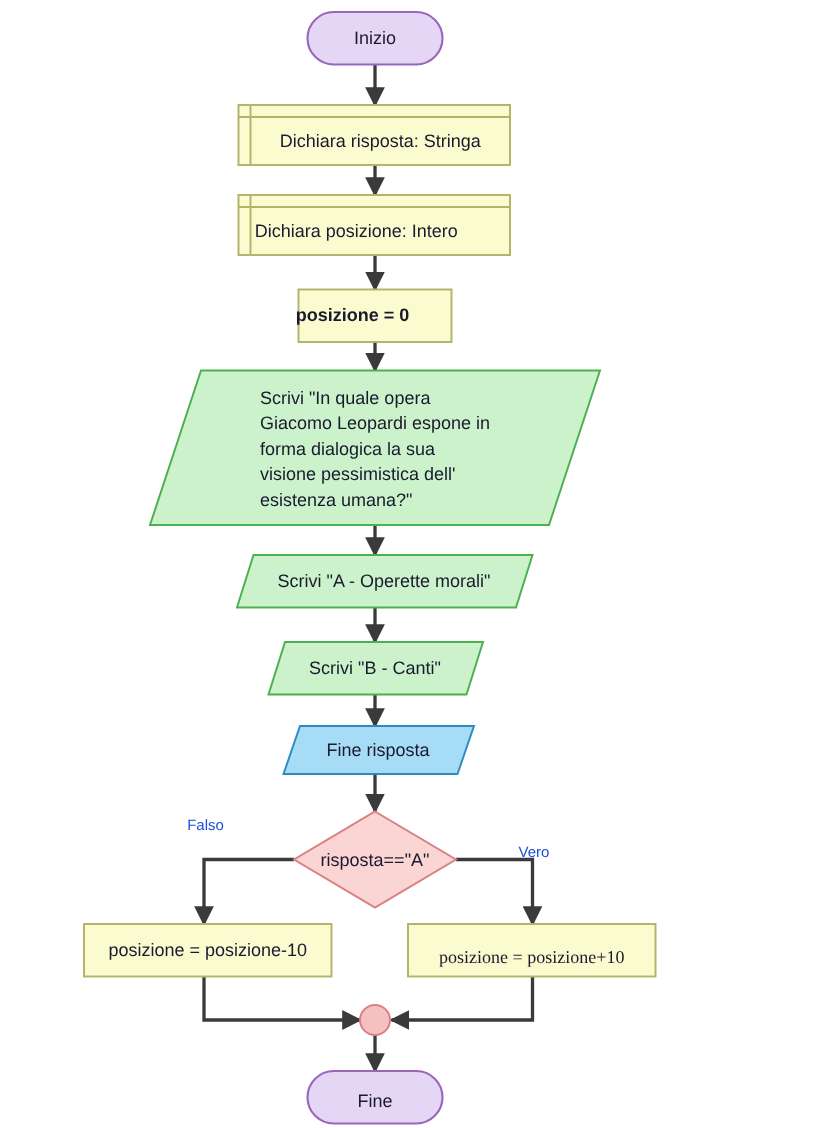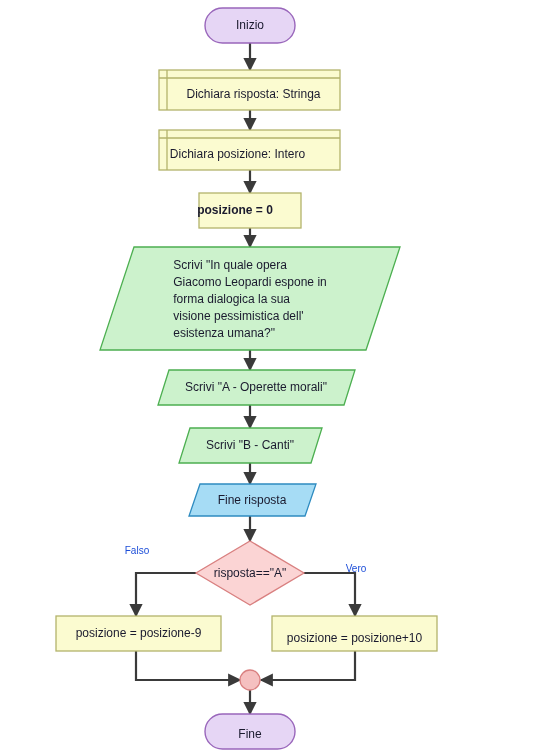--- a/index.html
+++ b/index.html
@@ -120,21 +120,21 @@
 esistenza umana?"</div>
 
 <div class="node-label" style="left:163px; top:370px; width:186px; height:35px;">Scrivi "A - Operette morali"</div>
 
 <div class="node-label" style="left:184px; top:428px; width:132px; height:35px;">Scrivi "B - Canti"</div>
 
 <div class="node-label" style="left:194px; top:484px; width:116px; height:32px;">Fine risposta</div>
 
 <div class="node-label" style="left:196px; top:558px; width:108px; height:30px;">risposta=="A"</div>
 
-<div class="node-label" style="left:56px; top:616px; width:165px; height:35px;">posizione = posizione-9</div>
+<div class="node-label" style="left:56px; top:616px; width:165px; height:35px;">posizione = posizione-10</div>
 
-<div class="node-label" style="left:272px; top:616px; width:165px; height:44px;">posizione = posizione+10</div>
+<div class="node-label" style="left:272px; top:616px; width:165px; height:44px;font-family:Liberation Serif, serif;">posizione = posizione+10</div>
 
 <div class="node-label" style="left:205px; top:714px; width:90px; height:40px;">Fine</div>
 
 <div class="edge-label" style="left:114px; top:545px; width:46px;">Falso</div>
 
 <div class="edge-label" style="left:333px; top:545px; width:46px;margin-top:18px;">Vero</div>
 
 </body></html>

